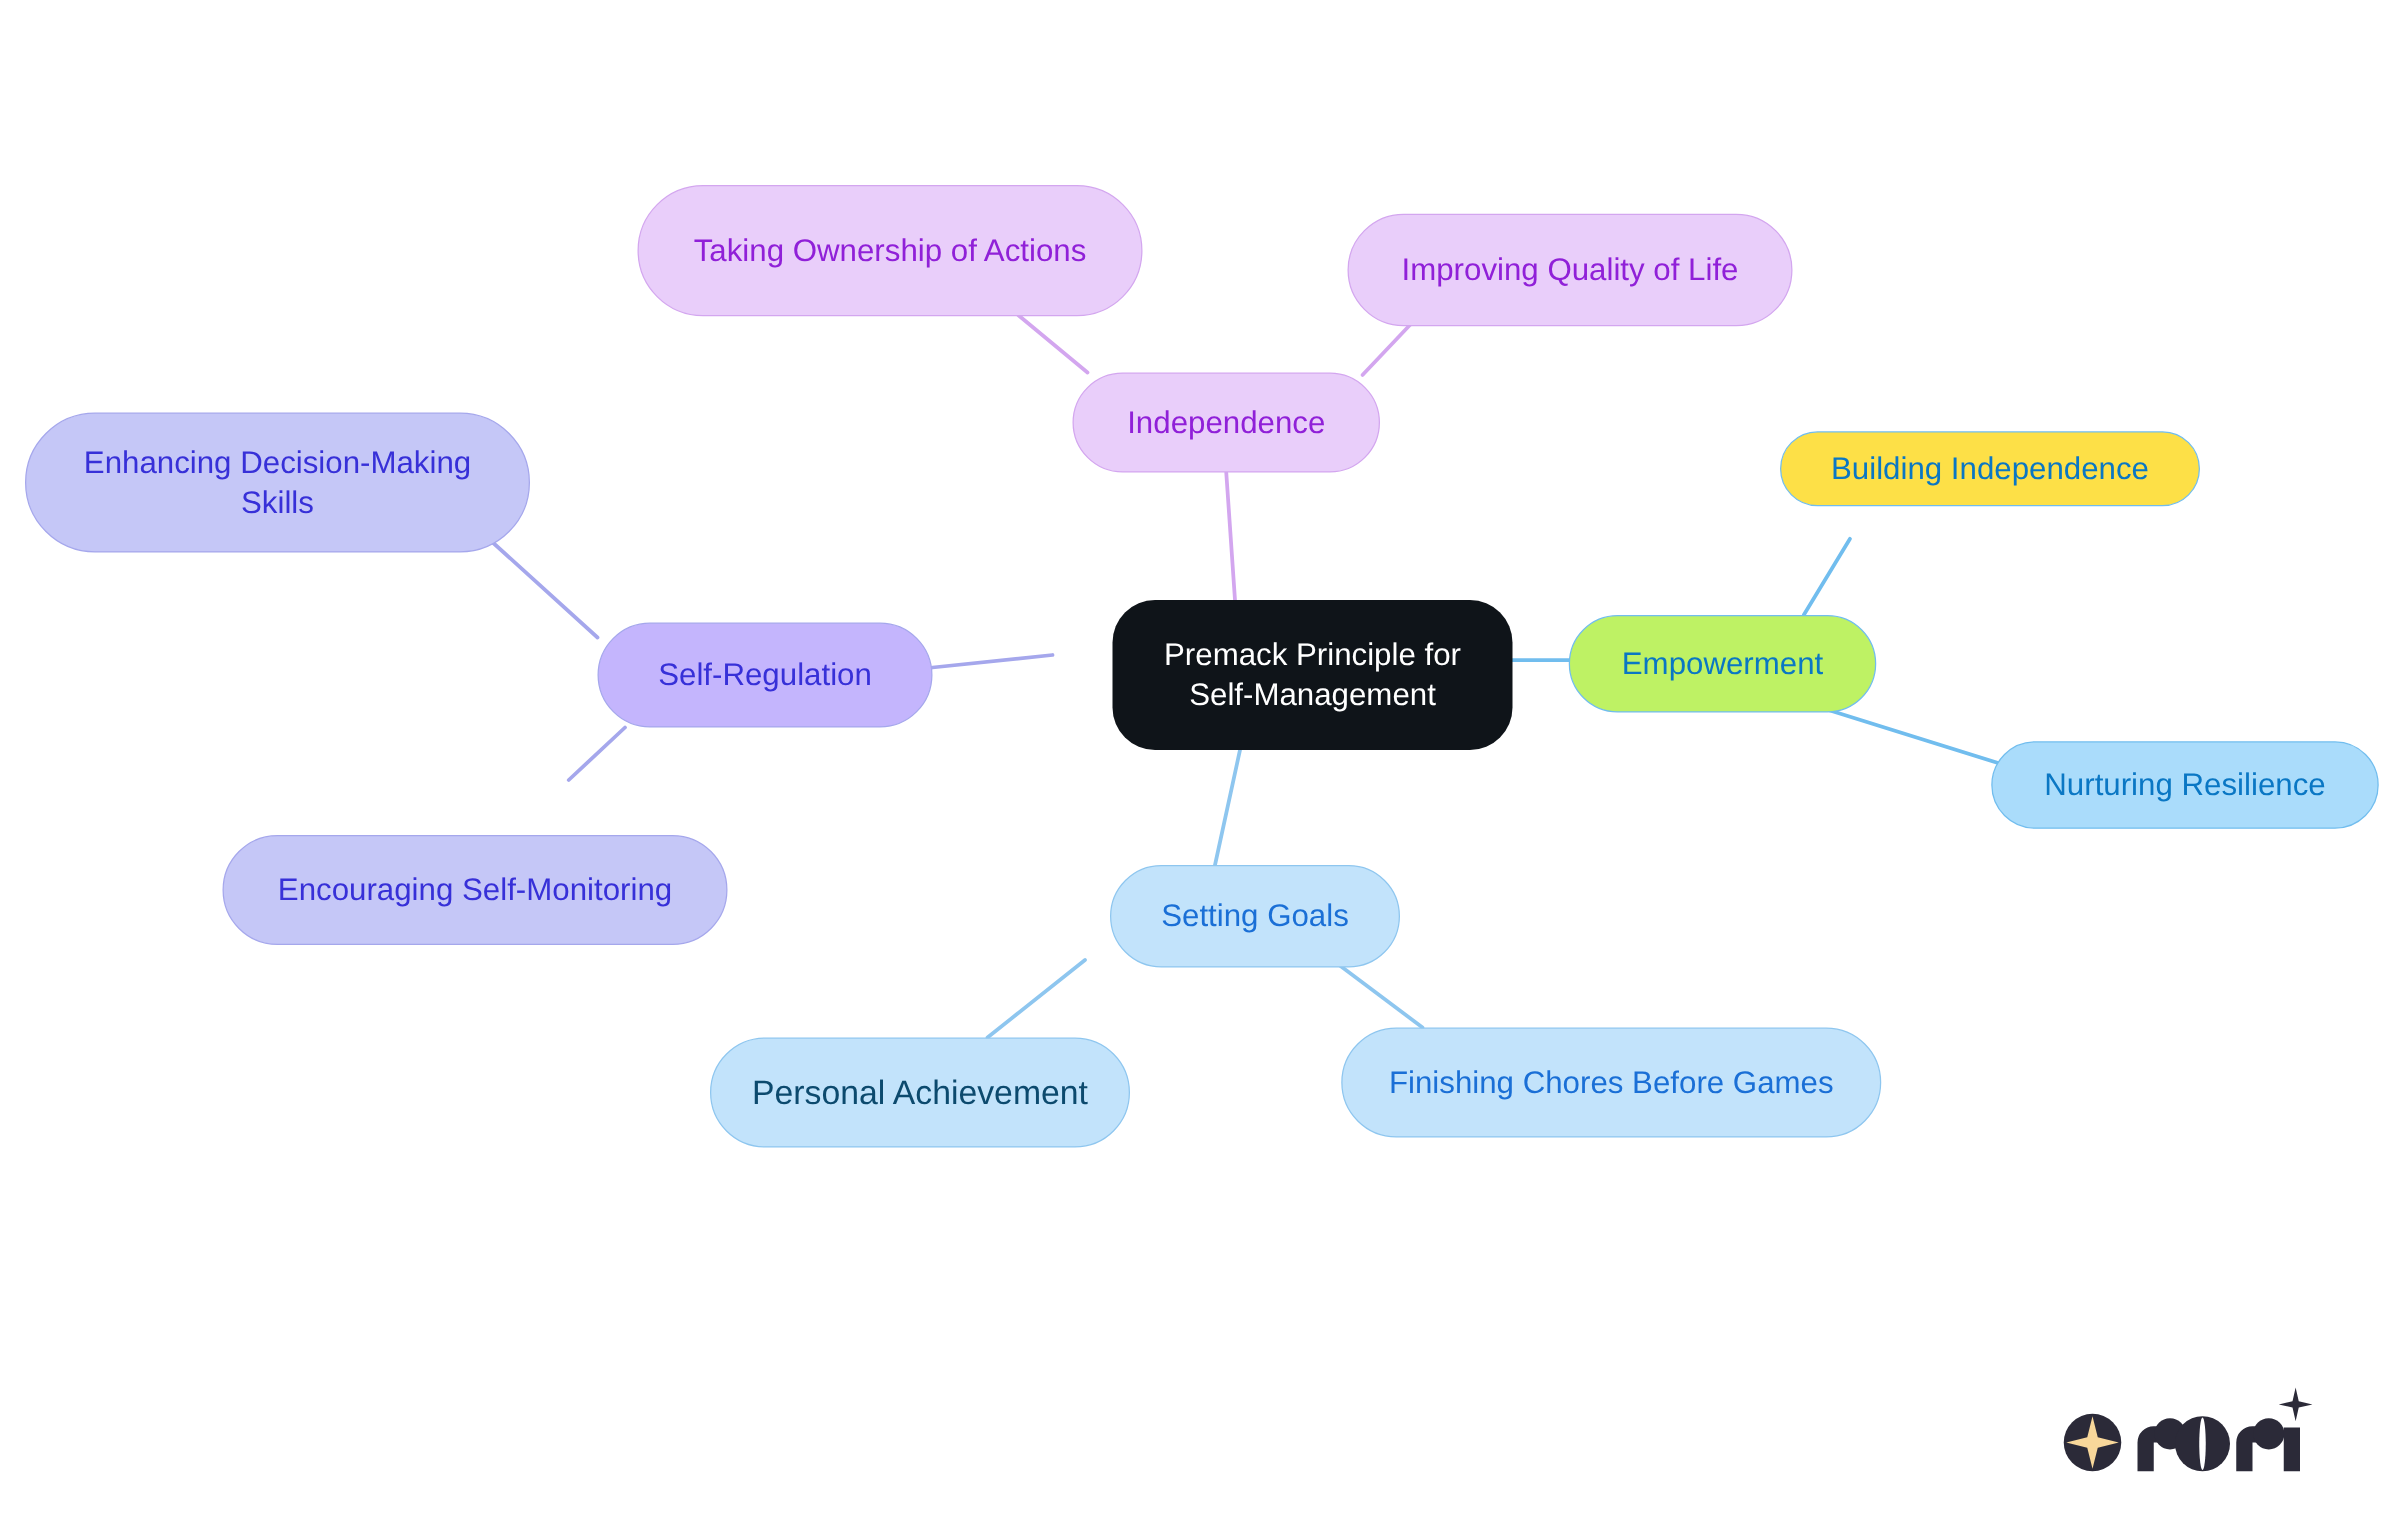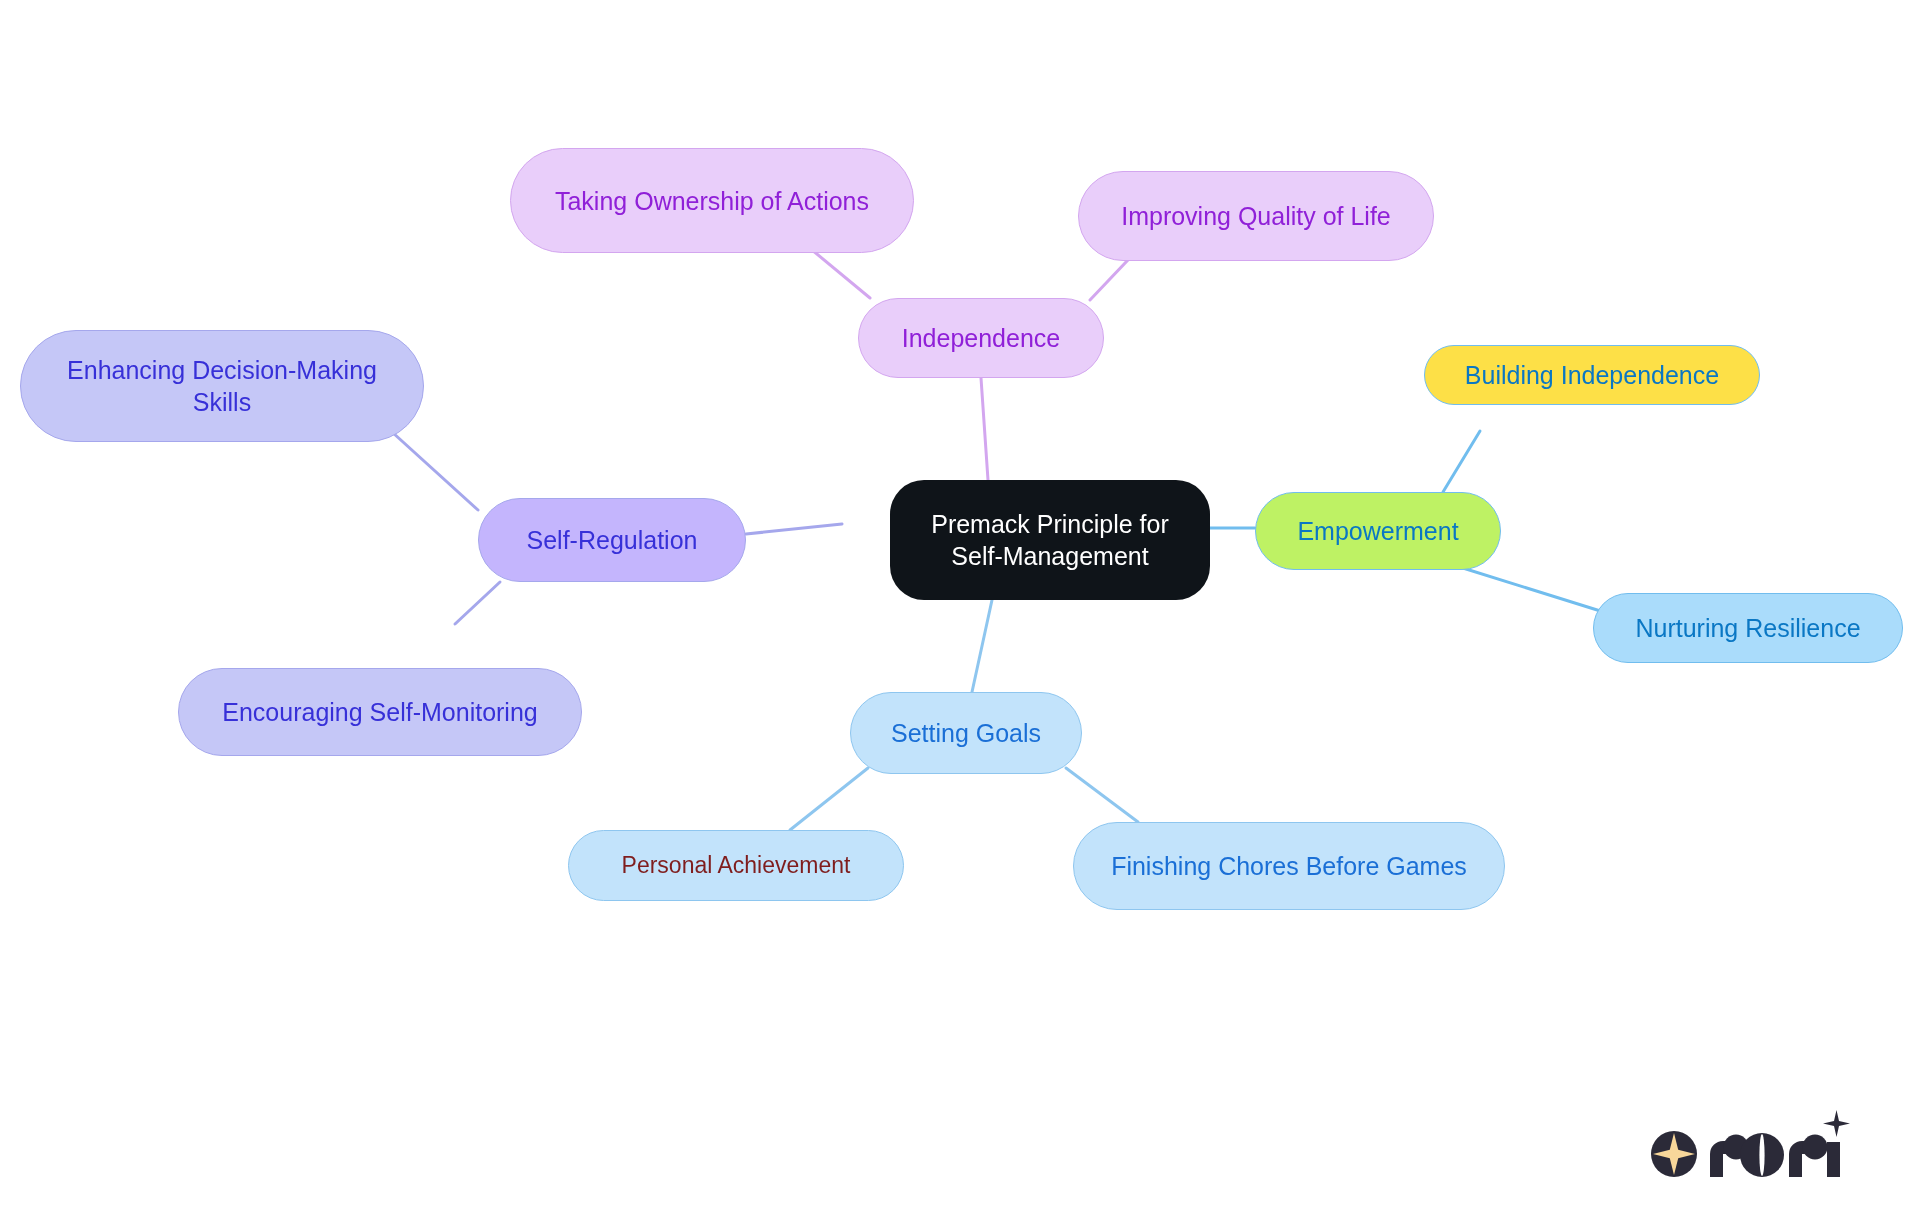--- a/index.html
+++ b/index.html
@@ -106,24 +106,24 @@
       </div>
       <div class="node" style="left: 1255px; top: 492px; width: 246px; height: 78px; background: #bef264; border-color: rgb(113, 189, 238); color: rgb(10, 119, 196); font-size: 25px;">
         <span class="node-label">Empowerment</span>
       </div>
       <div class="node" style="left: 1424px; top: 345px; width: 336px; height: 60px; background: #fde047; border-color: rgb(113, 189, 238); color: rgb(10, 119, 196); font-size: 25px;">
         <span class="node-label">Building Independence</span>
       </div>
       <div class="node" style="left: 1593px; top: 593px; width: 310px; height: 70px; background: rgb(170, 220, 251); border-color: rgb(113, 189, 238); color: rgb(10, 119, 196); font-size: 25px;">
         <span class="node-label">Nurturing Resilience</span>
       </div>
-      <div class="node" style="left: 850px; top: 692px; width: 232px; height: 82px; background: rgb(194, 227, 251); border-color: rgb(142, 198, 239); color: rgb(26, 111, 214); font-size: 25px;">
+      <div class="node" style="left: 888px; top: 692px; width: 232px; height: 82px; background: rgb(194, 227, 251); border-color: rgb(142, 198, 239); color: rgb(26, 111, 214); font-size: 25px;">
         <span class="node-label">Setting Goals</span>
       </div>
-      <div class="node" style="left: 568px; top: 830px; width: 336px; height: 71px; background: rgb(194, 227, 251); border-color: rgb(142, 198, 239); color: #7f1d1d; font-size: 23px;">
+      <div class="node" style="left: 568px; top: 830px; width: 336px; height: 88px; background: rgb(194, 227, 251); border-color: rgb(142, 198, 239); color: #0c4a6e; font-size: 27px;">
         <span class="node-label">Personal Achievement</span>
       </div>
       <div class="node" style="left: 1073px; top: 822px; width: 432px; height: 88px; background: rgb(194, 227, 251); border-color: rgb(142, 198, 239); color: rgb(26, 111, 214); font-size: 25px;">
         <span class="node-label">Finishing Chores Before Games</span>
       </div>
     </div>
 
   <div id="logo" style="left: 1650px; top: 1108px;">
     <svg width="200" height="74" viewBox="0 0 200 74" aria-label="rori">
 

